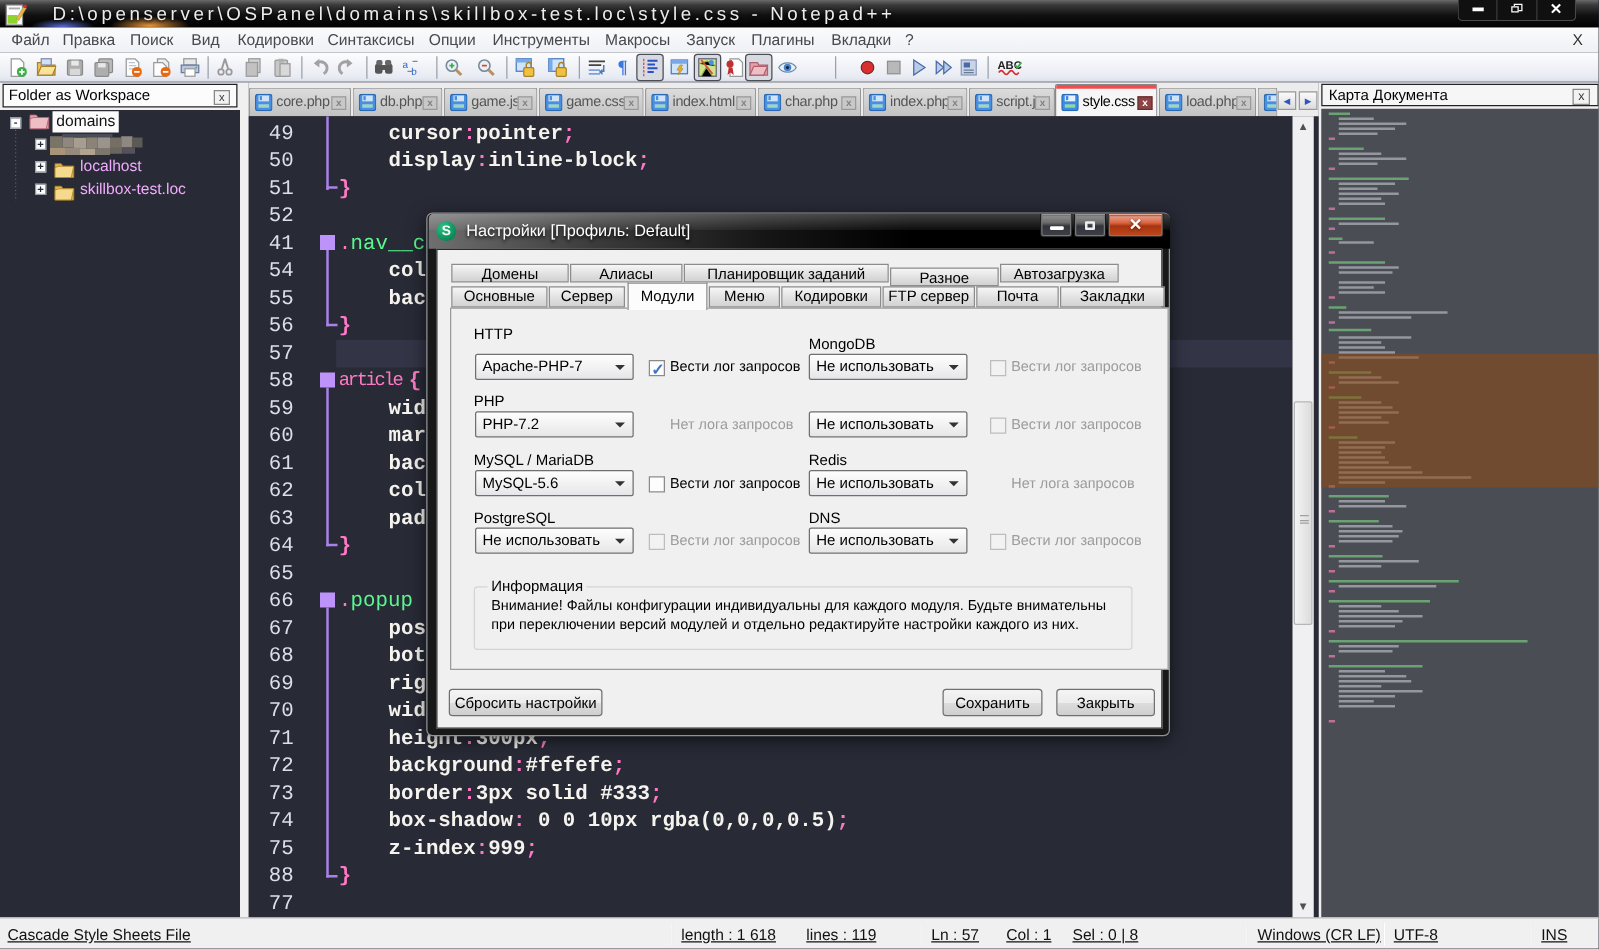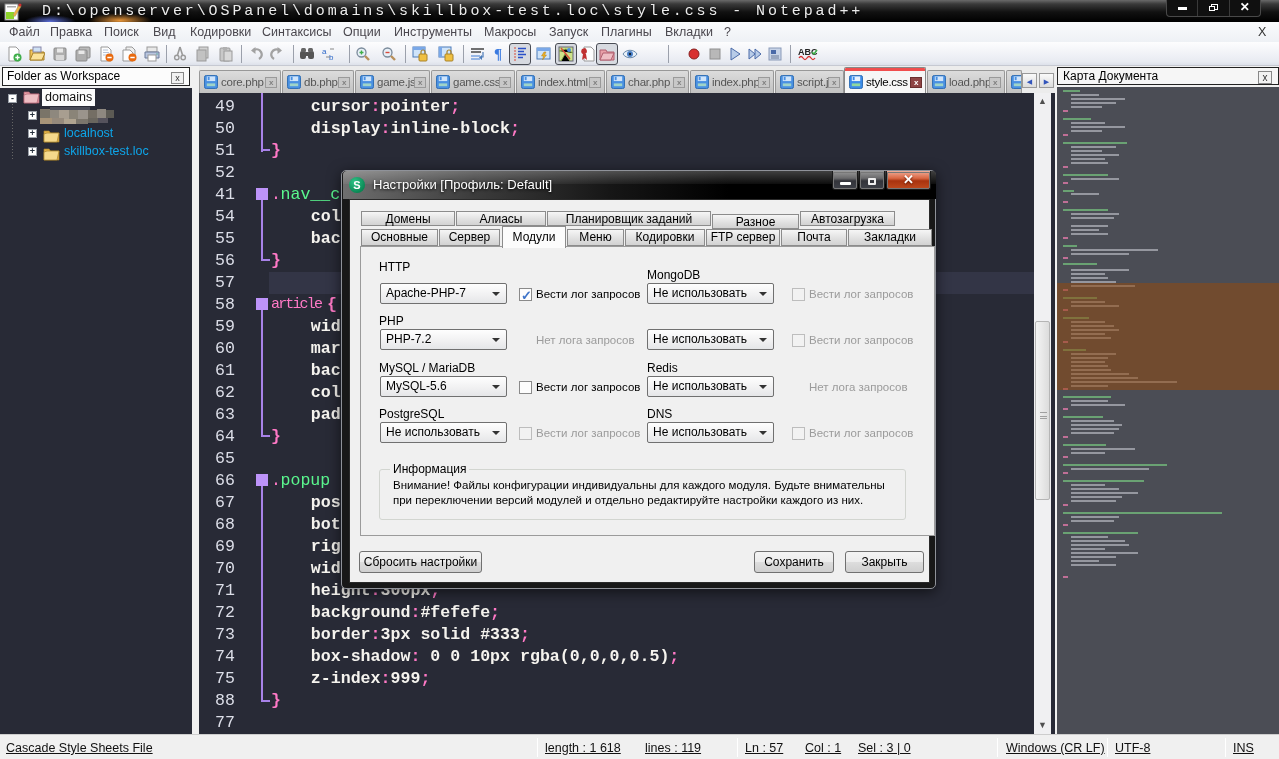--- a/index.html
+++ b/index.html
@@ -1,40 +1,40 @@
 <!DOCTYPE html>
 <html><head>
 <meta charset="utf-8">
 <style>
 * { margin:0; padding:0; box-sizing:border-box; }
 html,body { width:1279px; height:759px; overflow:hidden; }
 body { font-family:"Liberation Sans", sans-serif; position:relative; background:#282a36; }
 .abs { position:absolute; }
 
-#titlebar { left:0; top:0; width:1279px; height:22px; background:linear-gradient(#6a6a6a 0%, #3a3a3a 18%, #111 55%, #000 100%); overflow:hidden;font-family:Liberation Mono, monospace; }
+#titlebar { left:0; top:0; width:1279px; height:22px; background:linear-gradient(#6a6a6a 0%, #3a3a3a 18%, #111 55%, #000 100%); overflow:hidden; }
 #titlebar .glowb { left:24px; top:15px; width:52px; height:13px; background:radial-gradient(ellipse at center, rgba(100,120,235,.9), rgba(90,110,220,0) 70%); }
 #titlebar .glowo { left:88px; top:13px; width:64px; height:15px; background:radial-gradient(ellipse at center, rgba(240,155,60,.95), rgba(235,150,60,0) 70%); }
 #titlebar .ttext { left:42px; top:3px; color:#ececec; font-size:15px; letter-spacing:2.9px; text-shadow:0 1px 3px #000; white-space:nowrap; }
 #winbtns { right:18px; top:0; width:95px; height:17px; background:#101010; border:1px solid #494949; border-top:none; border-radius:0 0 4px 4px; display:flex; }
 #winbtns div { flex:1; border-right:1px solid #3a3a3a; color:#fff; text-align:center; font-size:11px; line-height:15px; font-weight:bold; }
 #winbtns div:last-child { border-right:none; }
 
 #menubar { left:0; top:22px; width:1279px; height:20px; background:linear-gradient(#fafbfc,#eef1f5); color:#4a474e; font-size:12.5px; }
 #menubar span { position:absolute; top:3px; white-space:nowrap; }
 
 #toolbar { left:0; top:42px; width:1279px; height:24px; background:linear-gradient(#fdfdfe,#e8ebf2 85%,#dde1ea); border-bottom:1px solid #c6c9d2; }
 .tbi { position:absolute; top:4px; width:16px; height:16px; }
 .tbsep { position:absolute; top:3px; width:1px; height:18px; background:#9ba0ab; }
 .tbpress { position:absolute; top:1px; width:22px; height:22px; border:1px solid #4a4d55; border-radius:3px; background:#d7dae0; }
 
 #lpanel { left:0; top:66px; width:192px; height:668px; background:#f0f0f0; }
 #lpanel .hdr { left:2px; top:1px; width:188px; height:19px; background:#fcfcfc; border:1px solid #222; font-size:12px; color:#000; line-height:17px; padding-left:4px; }
 #lpanel .hx { right:5px; top:4px; width:13px; height:12px; border:1px solid #888; background:#f2f2f2; color:#333; font-size:9px; line-height:10px; text-align:center; }
 #lpanel .body { left:0; top:22px; width:192px; height:646px; background:#282a36; }
-.trow { position:absolute; height:17px; color:#0ea5e9; font-size:12.5px; line-height:17px; white-space:nowrap; }
+.trow { position:absolute; height:17px; color:#f0abfc; font-size:12.5px; line-height:17px; white-space:nowrap; }
 .pm { position:absolute; width:9px; height:9px; background:#fff; border:1px solid #9aa0a8; color:#26303c; font-size:9px; line-height:7px; text-align:center; font-weight:bold; }
 
 #split { left:192px; top:66px; width:7px; height:668px; background:#f0f0f0; }
 
 #tabbar { left:199px; top:66px; width:856px; height:27px; background:#ececec; }
 .tab { position:absolute; top:4px; height:23px; background:linear-gradient(#dcdcdc,#c2c2c2); border:1px solid #989898; border-bottom:none; border-radius:2px 2px 0 0; color:#555; font-size:11.5px; letter-spacing:-0.25px; line-height:22px; white-space:nowrap; overflow:hidden; }
 .tab .fl { position:absolute; left:4px; top:4px; width:14px; height:14px; }
 .tab .tn { position:absolute; left:21px; top:0; }
 .tab .tx { position:absolute; right:3px; top:6px; width:12px; height:11px; border:1px solid #9a9a9a; background:#c8c8c8; color:#808080; font-size:8px; font-weight:bold; line-height:10px; text-align:center; }
 #tab-act { background:#f6f6f6; border-color:#888; color:#000; top:1px; height:26px; }
@@ -652,21 +652,21 @@
       <div class="abs" id="viewport"></div>
     </div>
 </div>
 
 <div class="abs" id="statusbar">
   <span style="left:6px">Cascade Style Sheets File</span>
   <span style="left:545px">length : 1 618</span>
     <span style="left:645px">lines : 119</span>
   <span style="left:745px">Ln : 57</span>
     <span style="left:805px">Col : 1</span>
-    <span style="left:858px">Sel : 3 | 0</span>
+    <span style="left:858px">Sel : 0 | 8</span>
   <span style="left:1006px">Windows (CR LF)</span>
   <span style="left:1115px">UTF-8</span>
   <span style="left:1233px">INS</span>
   <div class="sep" style="left:537px"></div>
   <div class="sep" style="left:737px"></div>
   <div class="sep" style="left:997px"></div>
   <div class="sep" style="left:1107px"></div>
   <div class="sep" style="left:1225px"></div>
 </div>
 

